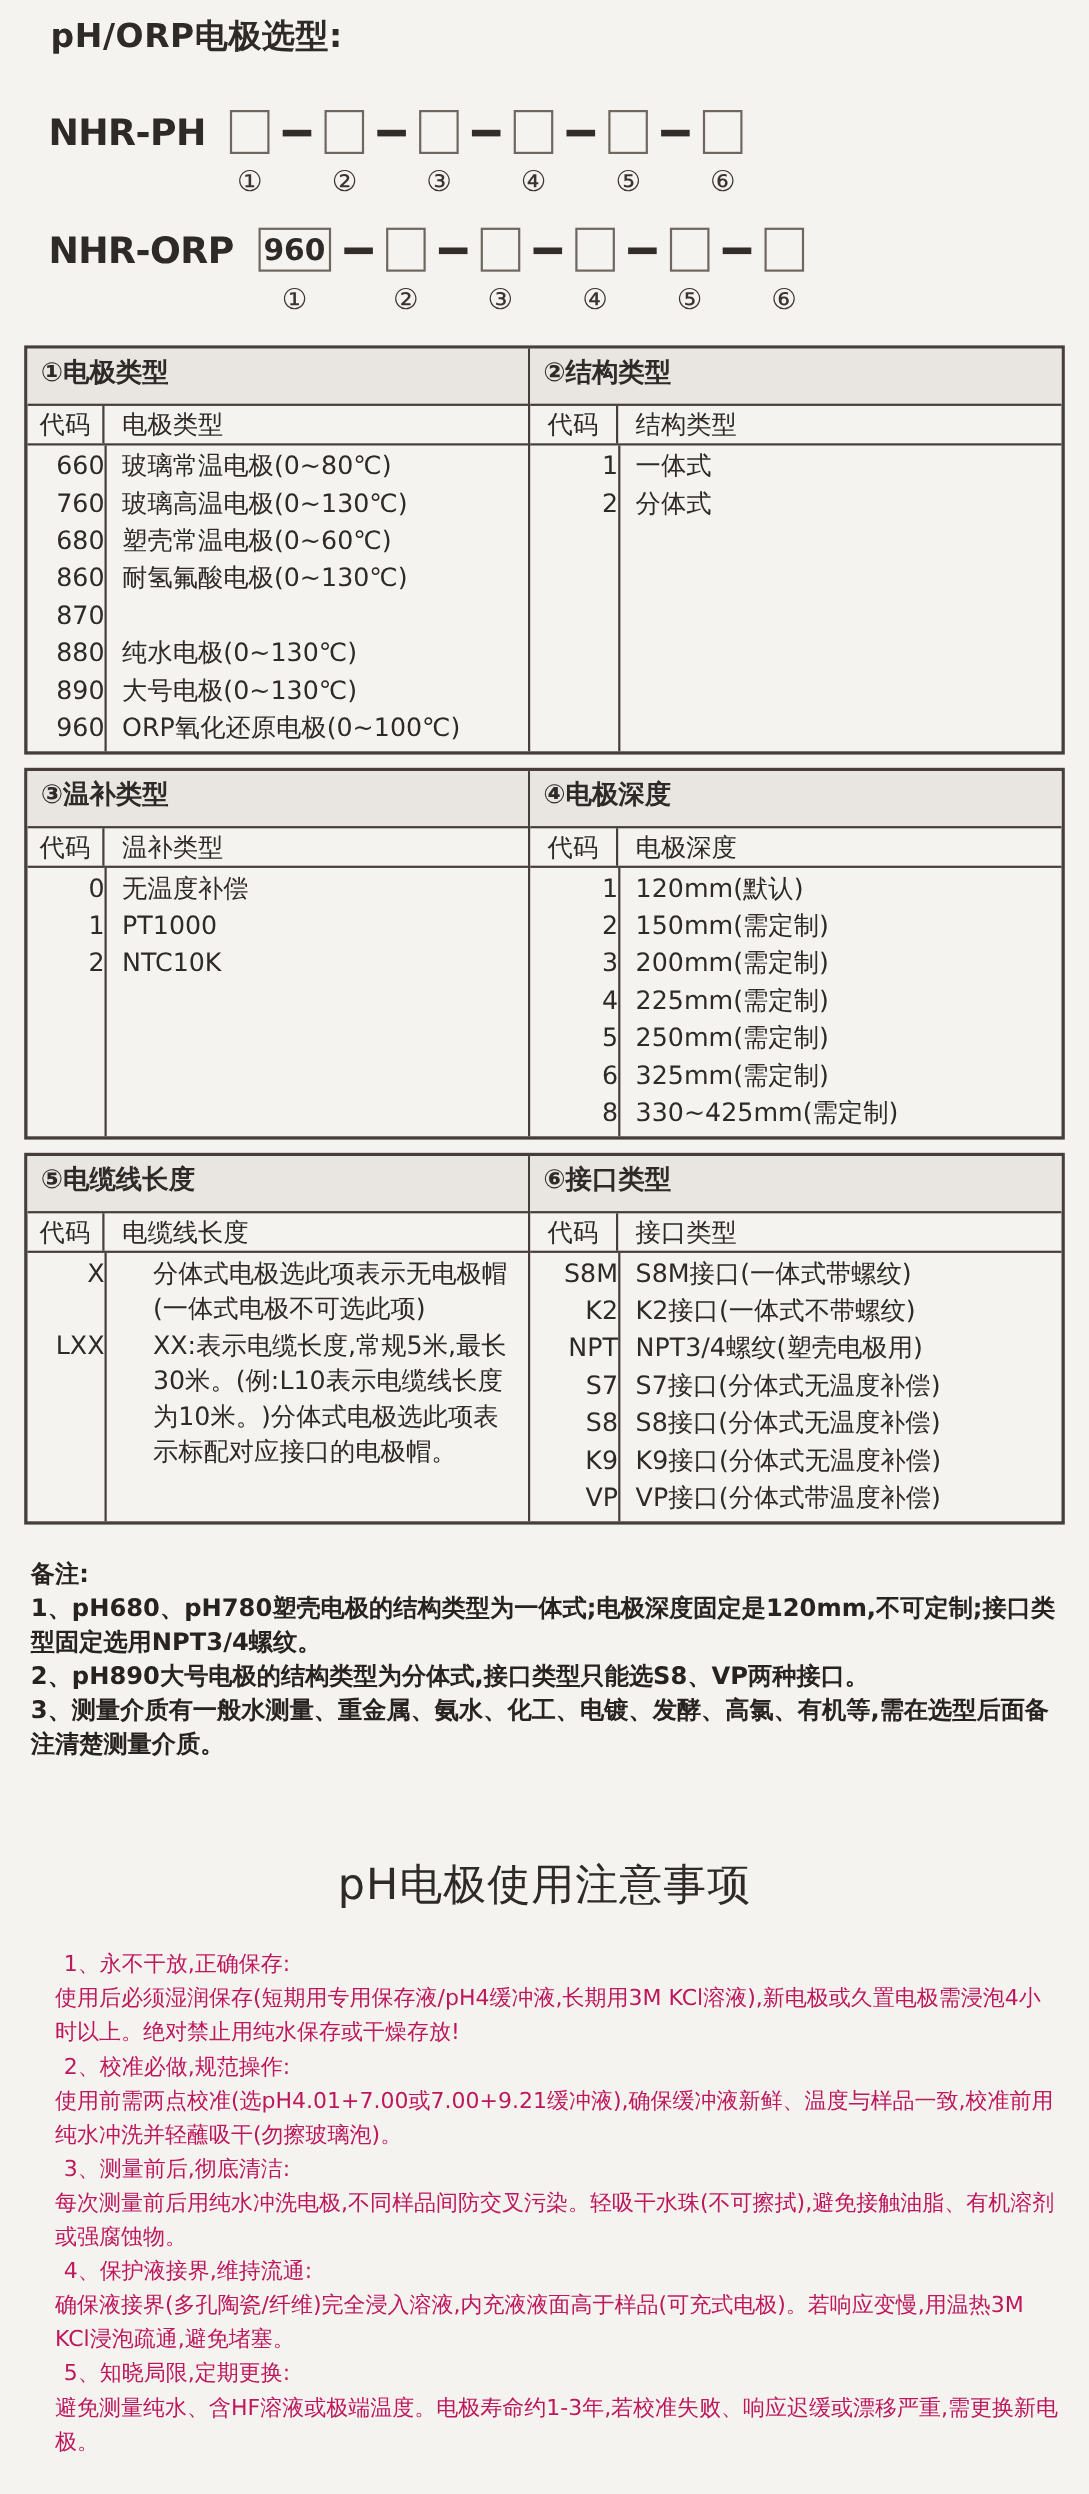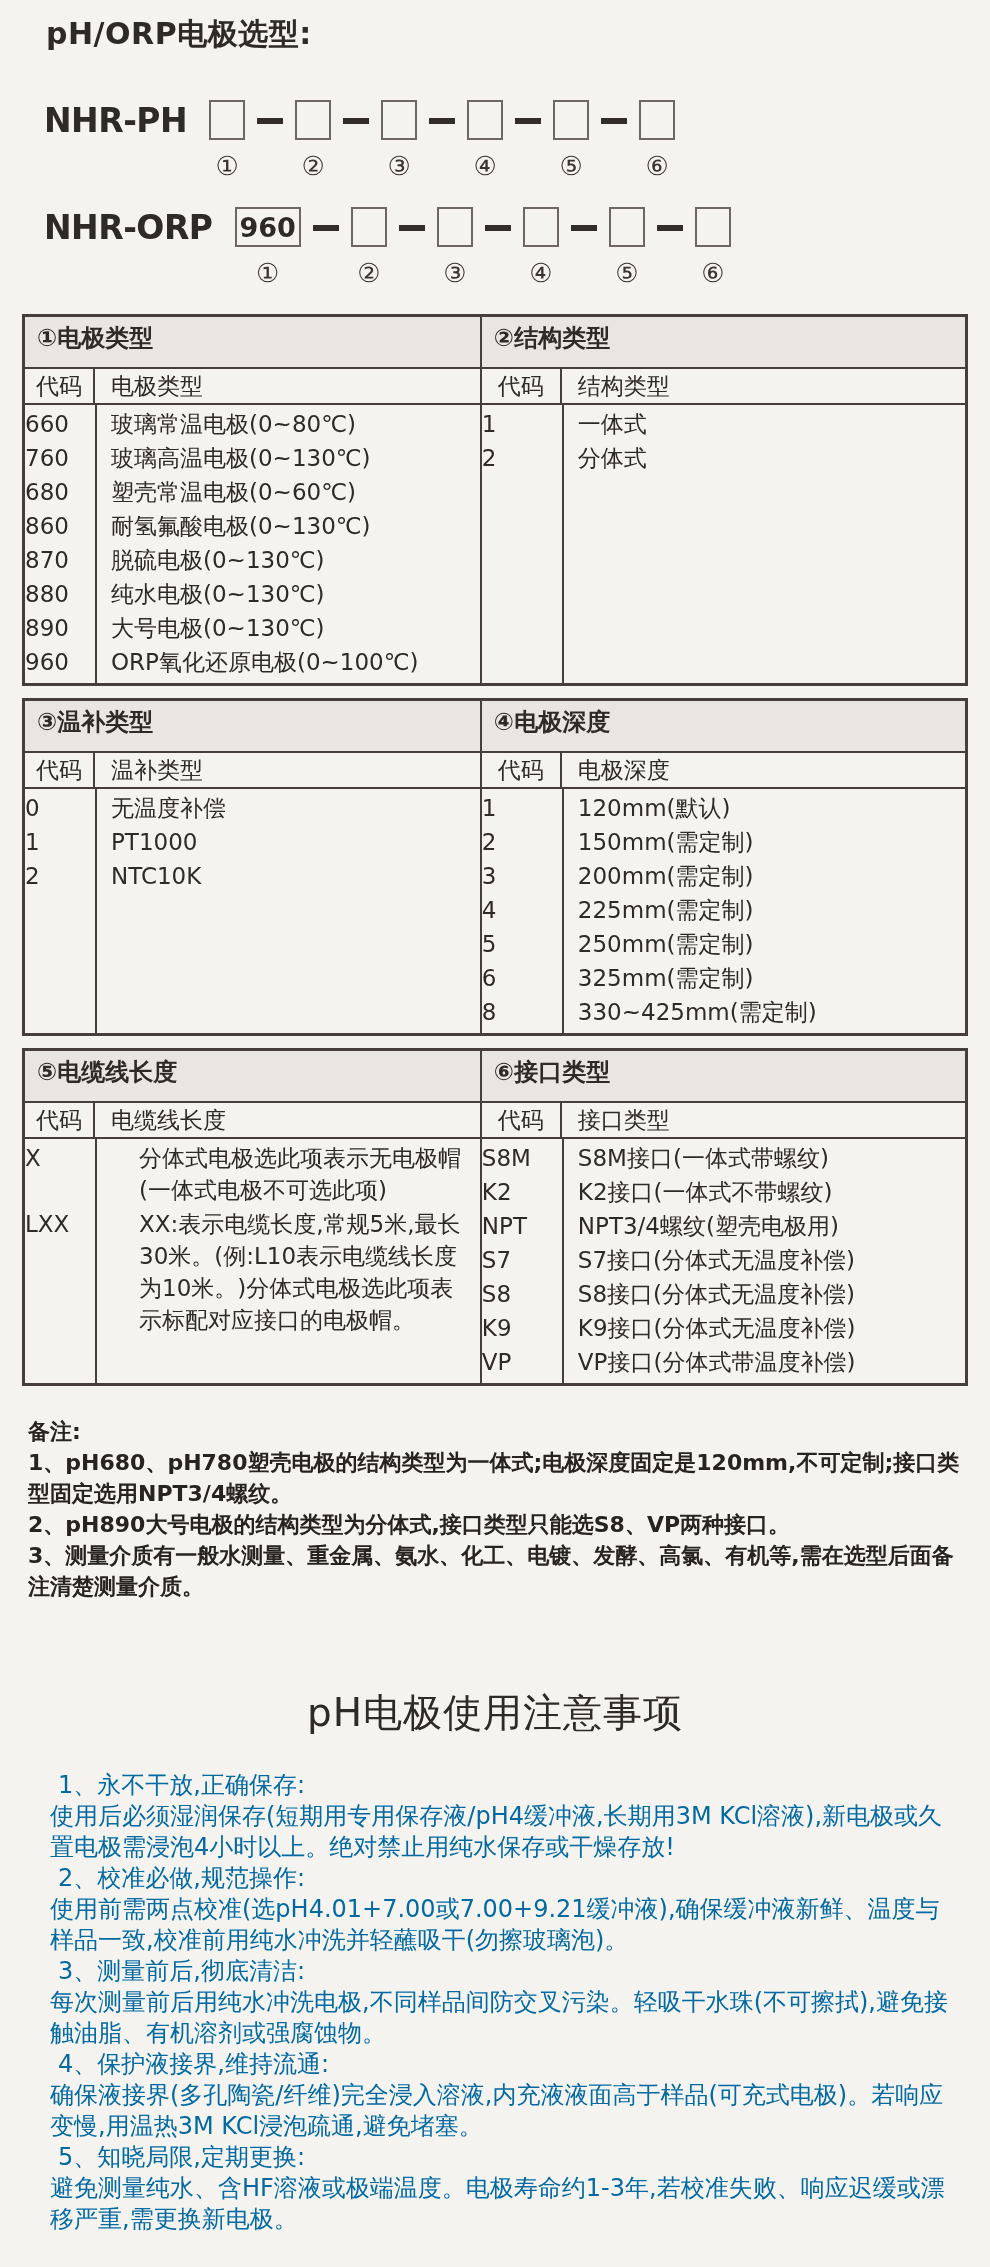--- a/index.html
+++ b/index.html
@@ -47,33 +47,33 @@
     font-weight:700;font-size:24px;padding-left:12px;
   }
   .th-colhead{display:flex;align-items:stretch;height:36px;border-bottom:2px solid var(--border);font-size:23px;}
   .th-colhead .c0{width:70px;border-right:2px solid var(--border);display:flex;align-items:center;justify-content:center;text-align:right;}
   .half-right .th-colhead .c0{width:80px;}
   .th-colhead .c1{flex:1;display:flex;align-items:center;padding-left:16px;}
   .th-body{position:relative;flex:1;padding:2px 0 4px;}
   .th-body::before{content:"";position:absolute;left:70px;top:0;bottom:0;width:2px;background:var(--border);}
   .half-right .th-body::before{left:80px;}
   .t-row{display:flex;min-height:34px;align-items:center;font-size:23px;}
-  .t-row .c0{width:70px;text-align:left;flex:none;}
+  .t-row .c0{width:70px;text-align:right;flex:none;}
   .half-right .t-row .c0{width:80px;}
   .t-row .c1{flex:1;padding:0 8px 0 16px;line-height:32px;}
   .table-cable .half-left .t-row{align-items:flex-start;}
   .table-cable .half-left .t-row .c0{padding-top:1px;line-height:32px;}
   .table-cable .half-left .t-row .c1{padding-top:1px;padding-bottom:1px;margin-left:28px;}
   
   .notes{margin:30px 20px 0 28px;font-weight:700;font-size:22px;line-height:31px;color:#272320;}
   .note-para{margin:0;}
   
   .notice{margin-top:84px;}
   .notice-title{text-align:center;font-size:39px;font-weight:500;margin:0 0 30px 0;letter-spacing:1px;}
-  .notice-items{margin:0 28px 0 50px;font-size:24px;line-height:31px;color:#0369a1;}
+  .notice-items{margin:0 28px 0 50px;font-size:20px;line-height:31px;color:#be185d;}
   .notice-item .nh{padding-left:8px;}
   .notice-item .nb{padding-left:0;}
 </style>
 </head>
 <body>
 
 <div class="page">
 
   <h1 class="page-title">pH/ORP电极选型:</h1>
 
@@ -163,21 +163,20 @@
           <div class="t-row">
             <div class="c0">680</div>
             <div class="c1">塑壳常温电极(0~60℃)</div>
           </div>
           <div class="t-row">
             <div class="c0">860</div>
             <div class="c1">耐氢氟酸电极(0~130℃)</div>
           </div>
           <div class="t-row">
             <div class="c0">870</div>
-            <div class="c1">脱硫电极(0~130℃)</div>
           </div>
           <div class="t-row">
             <div class="c0">880</div>
             <div class="c1">纯水电极(0~130℃)</div>
           </div>
           <div class="t-row">
             <div class="c0">890</div>
             <div class="c1">大号电极(0~130℃)</div>
           </div>
           <div class="t-row">

